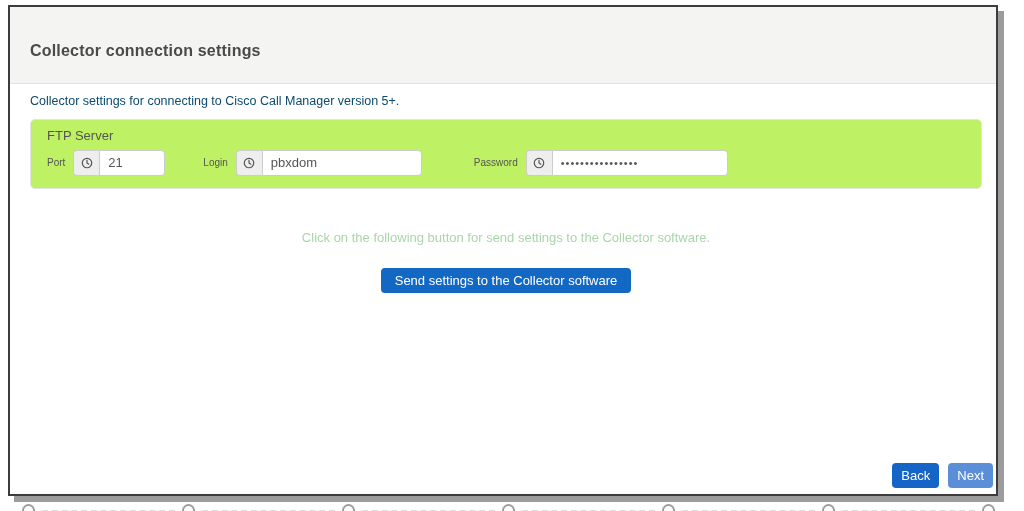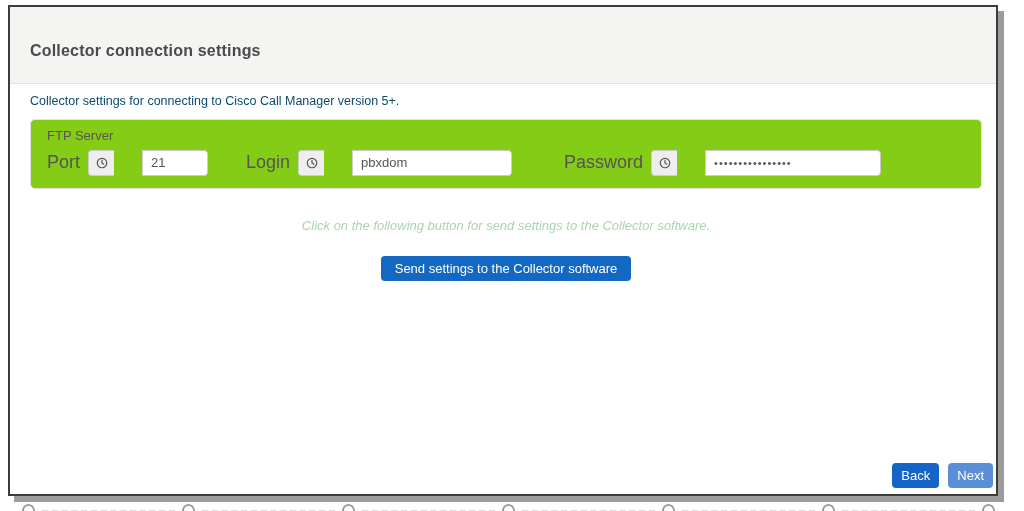--- a/index.html
+++ b/index.html
@@ -38,36 +38,36 @@
     padding: 9px 14px 0 20px;
     height: calc(100% - 78px);
   }
   .desc {
     font-size: 12.5px;
     color: #0c4a6e;
     line-height: 1.42;
   }
   .panel {
     margin-top: 8px;
-    background: #84cc16;
+    background: #bef264;
     border: 1px solid #e4e4e2;
     border-radius: 5px;
     padding: 8px 16px 12px 16px;
   }
   .panel-legend {
     font-size: 13px;
     color: #555555;
   }
   .form-row {
     margin-top: 7px;
     display: flex;
     align-items: center;
   }
   .field-label {
-    font-size: 18px;
+    font-size: 10px;
     color: #555555;
     margin-right: 8px;
     white-space: nowrap;
   }
   .input-group {
     display: flex;
     align-items: stretch;
   }
   .input-addon {
     display: flex;
@@ -83,33 +83,31 @@
   .tb {
     height: 26px;
     border: 1px solid #cccccc;
     border-radius: 0 4px 4px 0;
     font-family: "Liberation Sans", sans-serif;
     font-size: 13px;
     color: #555555;
     padding: 0 8px;
     background: #ffffff;
     outline: none;
-    margin-left: 28px;
   }
   .tb-port { width: 66px; }
   .tb-login { width: 160px; }
   .tb-password { width: 176px; font-size: 11px; letter-spacing: 1px; }
   .gap-a { width: 38px; }
   .gap-b { width: 52px; }
   .hint {
-    margin-top: 29px;
+    margin-top: 41px;
     text-align: center;
     font-size: 13px;
     color: #a9d6a9;
-    font-style: italic;
   }
   .send-row {
     margin-top: 23px;
     text-align: center;
   }
   .btn {
     display: inline-block;
     font-family: "Liberation Sans", sans-serif;
     font-size: 13px;
     color: #ffffff;

